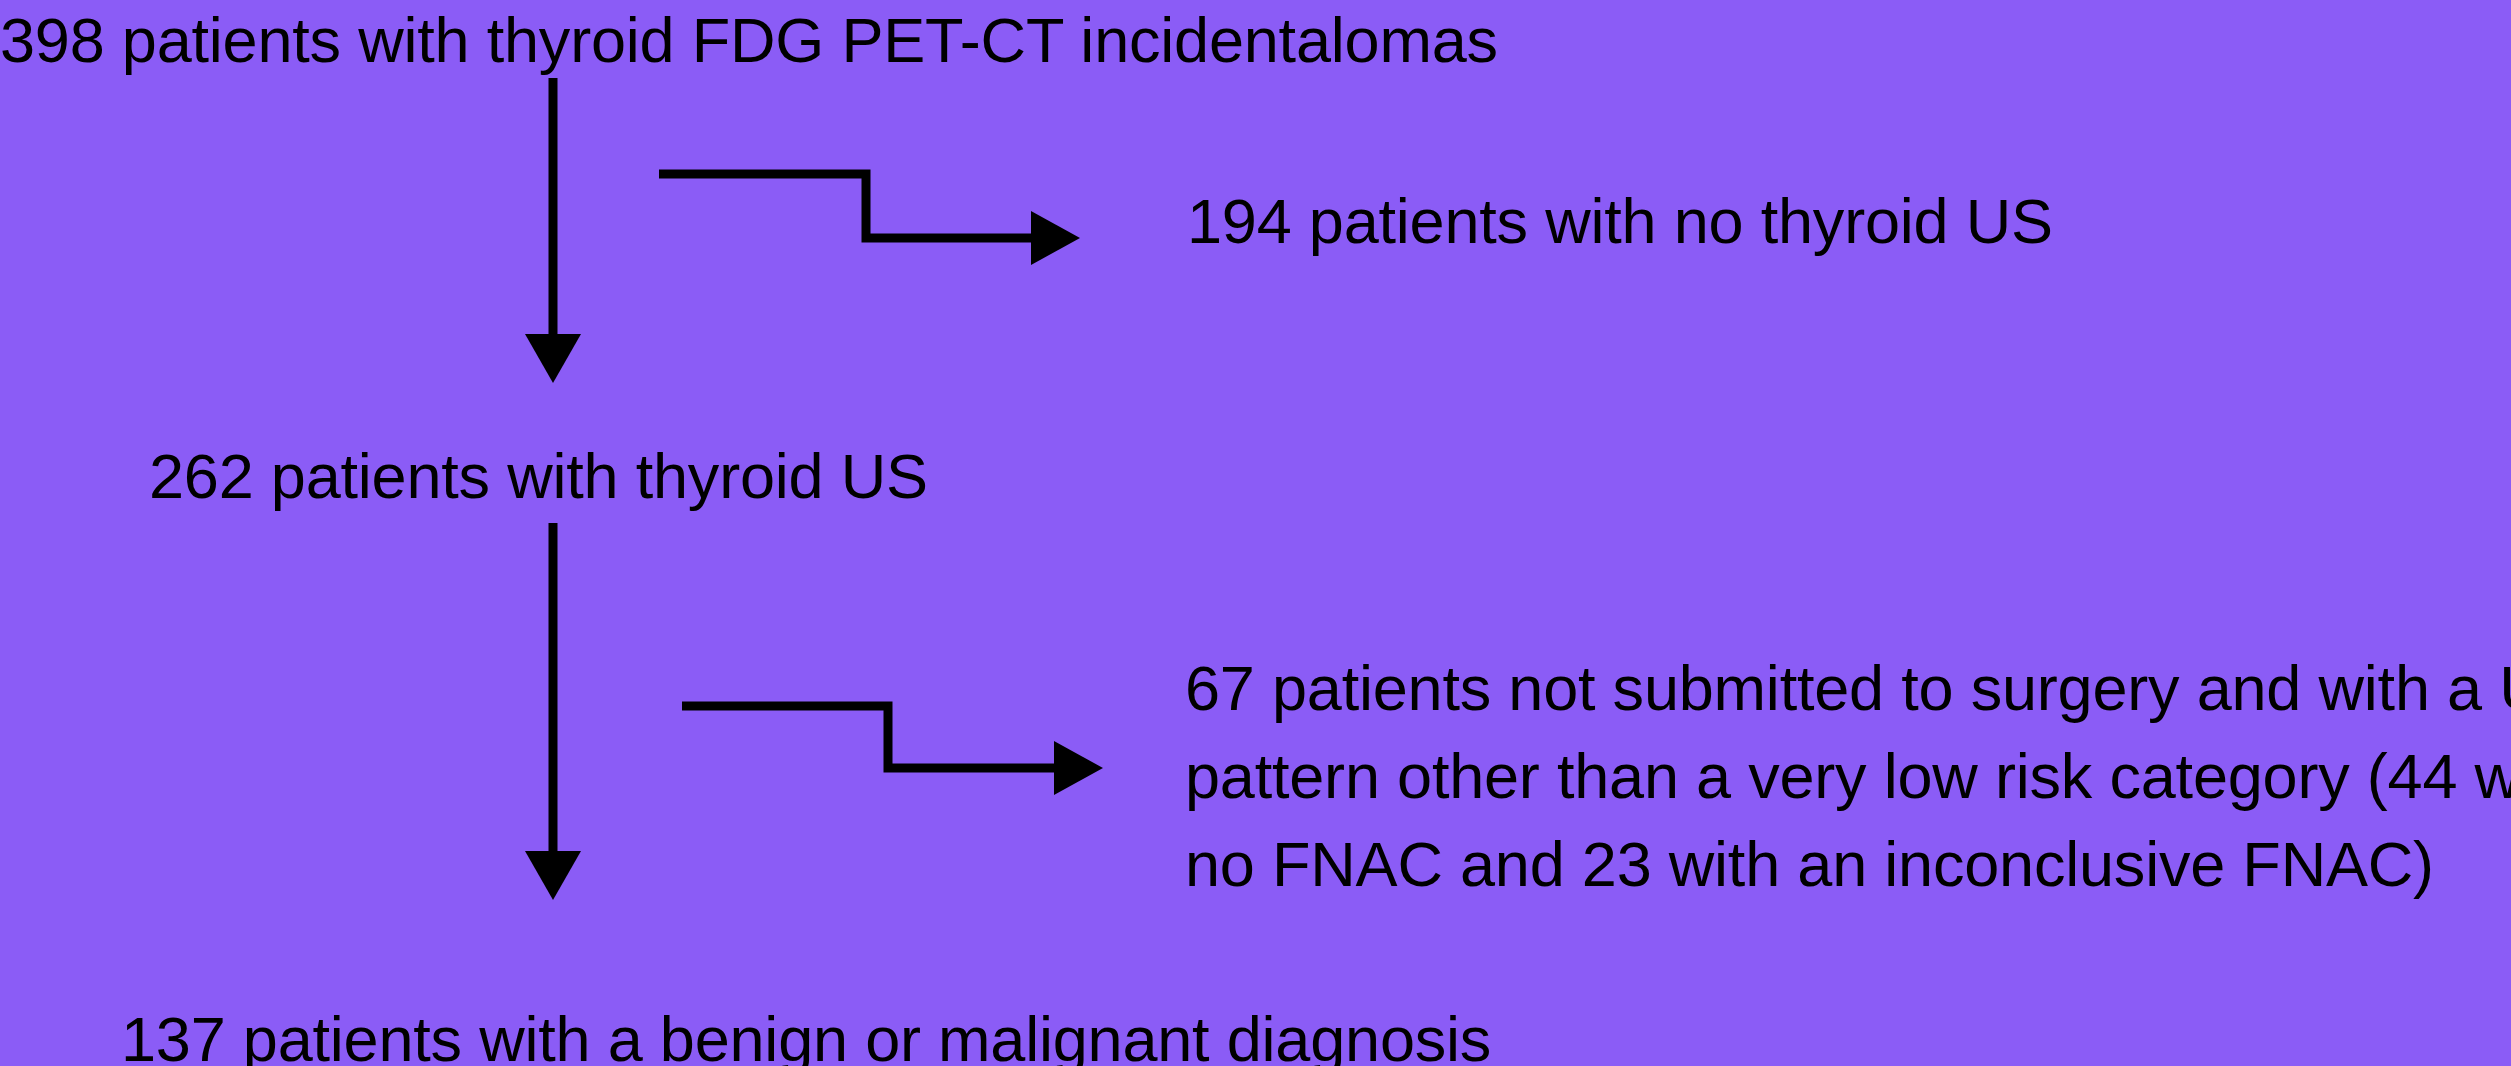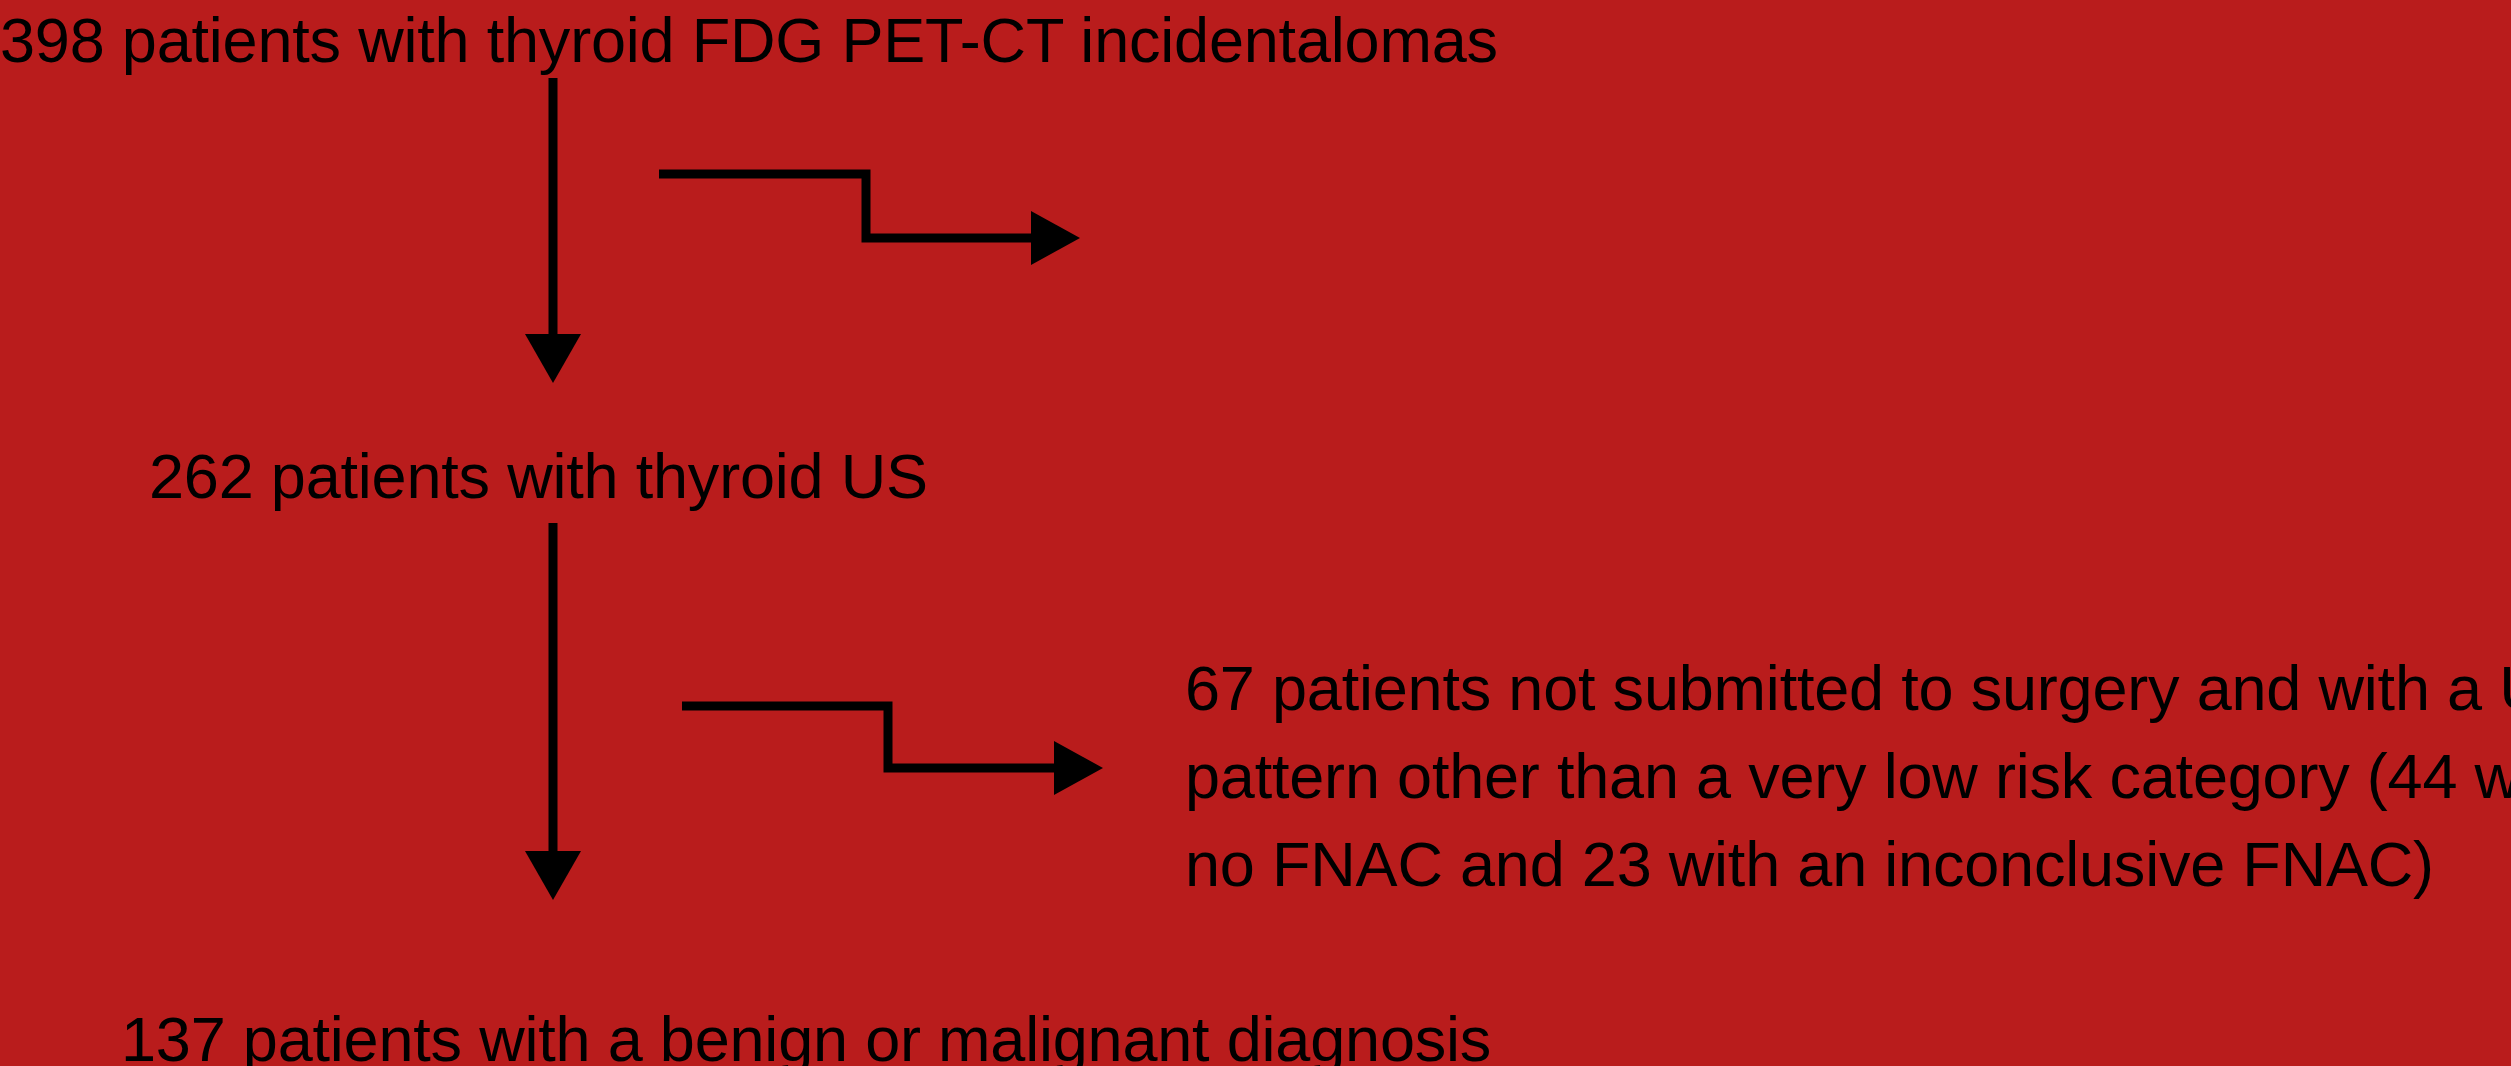--- a/index.html
+++ b/index.html
@@ -9,21 +9,21 @@
     background: #ffffff;
   }
   body {
     font-family: "Liberation Sans", sans-serif;
     color: #000000;
   }
   #flowchart {
     position: relative;
     width: 2511px;
     height: 1066px;
-    background: #b91c1c;
+    background: #8b5cf6;
     overflow: hidden;
   }
   .node-text {
     position: absolute;
     font-family: "Liberation Sans", sans-serif;
     font-size: 63px;
     line-height: 88px;
     letter-spacing: -0.2px;
     color: #000000;
     white-space: nowrap;
@@ -98,20 +98,21 @@
 
     <g>
       <path d="M 682 706 L 888 706 L 888 768 L 1063 768" stroke="#000000" stroke-width="9" fill="none"></path>
       <polygon points="1103,768 1054,741 1054,795" fill="#000000"></polygon>
     </g>
 
   </svg>
 
   <div class="node-text" id="node-root">398 patients with thyroid FDG PET-CT incidentalomas</div>
 
+  <div class="node-text" id="node-branch-1">194 patients with no thyroid US</div>
 
   <div class="node-text" id="node-level-2">262 patients with thyroid US</div>
 
   <div class="node-text wrap" id="node-branch-2">
     <span class="tline">67 patients not submitted to surgery and with a US</span>
     <span class="tline">pattern other than a very low risk category (44 with</span>
     <span class="tline">no FNAC and 23 with an inconclusive FNAC)</span>
   </div>
 
   <div class="node-text" id="node-final">137 patients with a benign or malignant diagnosis</div>

